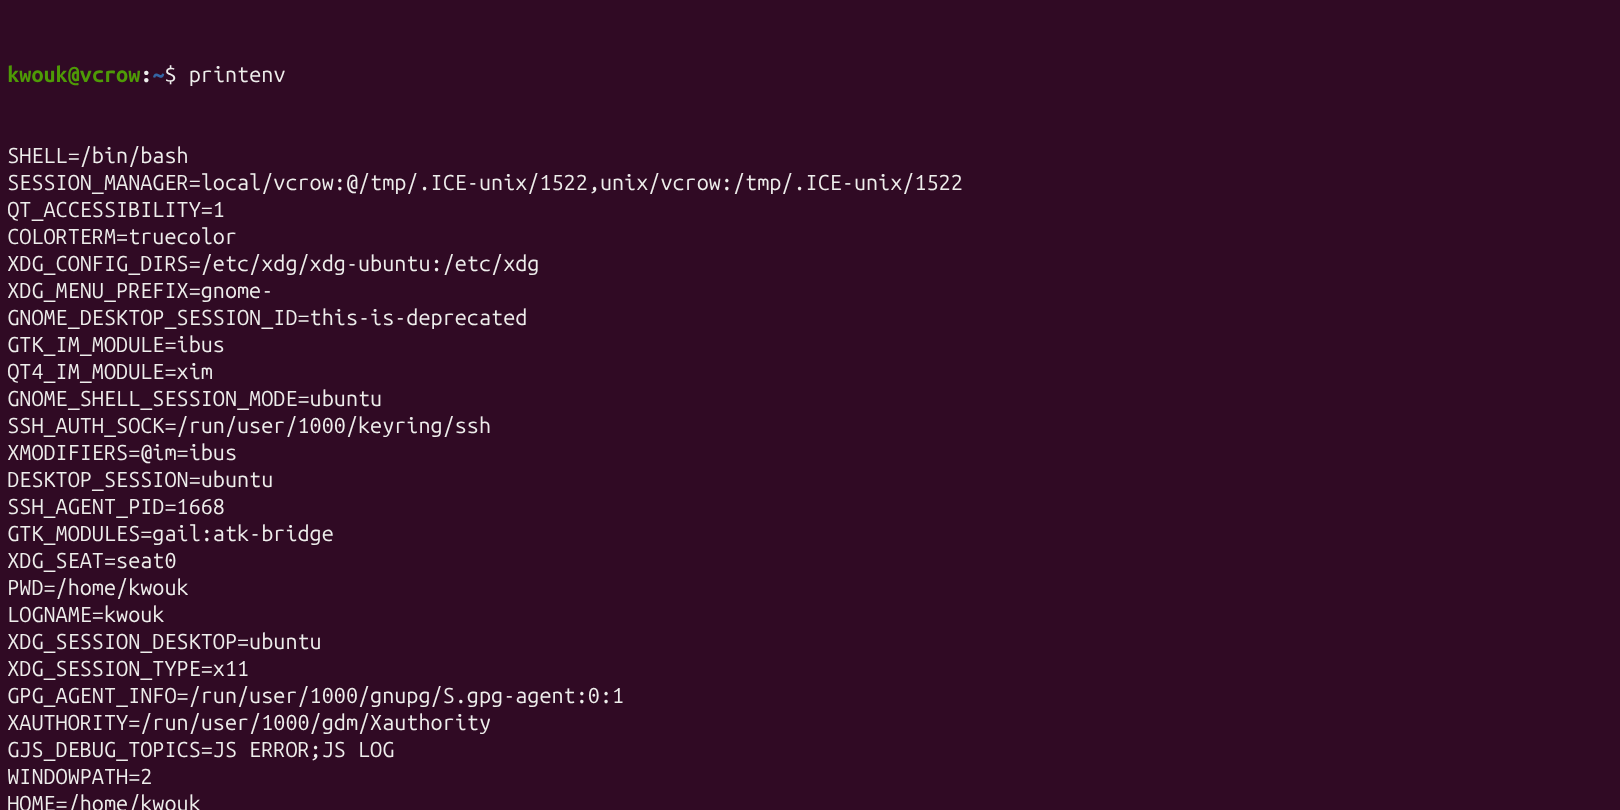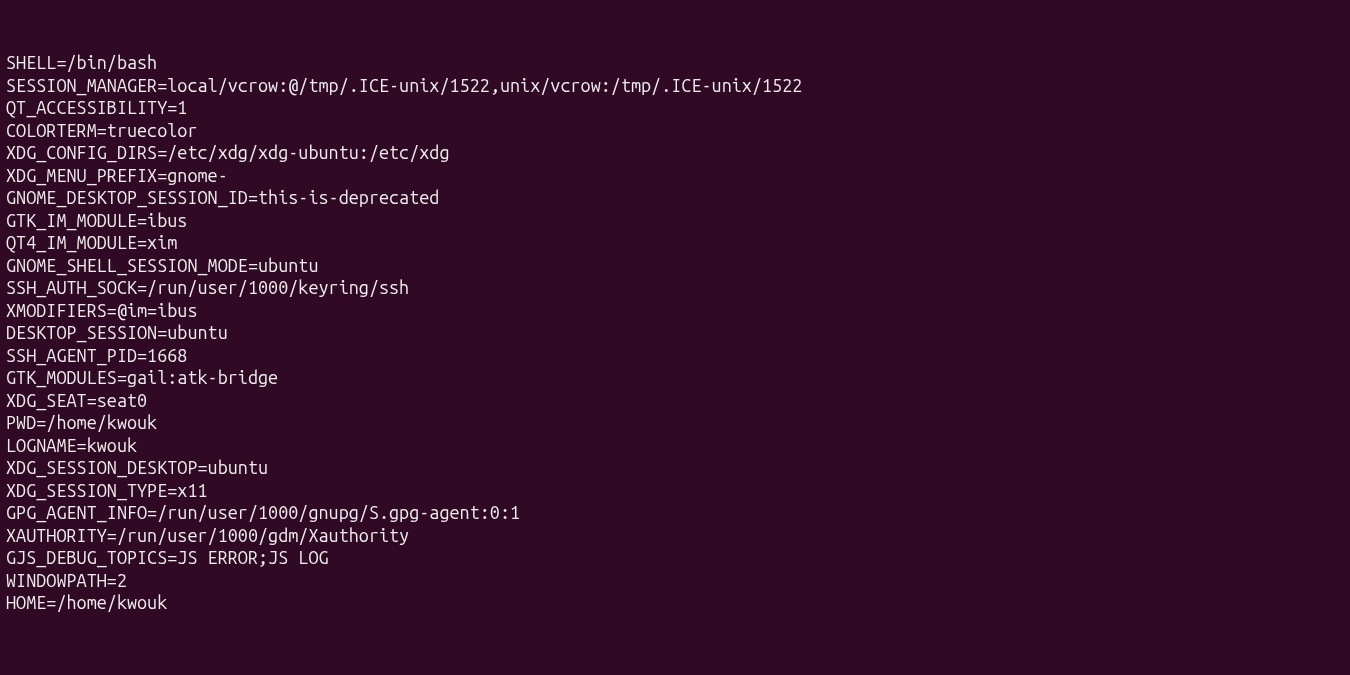--- a/index.html
+++ b/index.html
@@ -24,14 +24,15 @@
   .prompt-colon{ color: #eeeeec; font-weight: bold; }
   .prompt-path { color: #3465a4; font-weight: bold; }
   .prompt-dollar{ color: #eeeeec; }
   .cmd { color: #eeeeec; }
   .line { display: block; }
 </style>
 </head>
 <body>
 
 <div class="terminal">
+  <span class="line"><span class="prompt-user">kwouk</span><span class="prompt-at">@</span><span class="prompt-host">vcrow</span><span class="prompt-colon">:</span><span class="prompt-path">~</span><span class="prompt-dollar">$ </span><span class="cmd">printenv</span></span>
   <div id="env-output"><span class="line">SHELL=/bin/bash</span><span class="line">SESSION_MANAGER=local/vcrow:@/tmp/.ICE-unix/1522,unix/vcrow:/tmp/.ICE-unix/1522</span><span class="line">QT_ACCESSIBILITY=1</span><span class="line">COLORTERM=truecolor</span><span class="line">XDG_CONFIG_DIRS=/etc/xdg/xdg-ubuntu:/etc/xdg</span><span class="line">XDG_MENU_PREFIX=gnome-</span><span class="line">GNOME_DESKTOP_SESSION_ID=this-is-deprecated</span><span class="line">GTK_IM_MODULE=ibus</span><span class="line">QT4_IM_MODULE=xim</span><span class="line">GNOME_SHELL_SESSION_MODE=ubuntu</span><span class="line">SSH_AUTH_SOCK=/run/user/1000/keyring/ssh</span><span class="line">XMODIFIERS=@im=ibus</span><span class="line">DESKTOP_SESSION=ubuntu</span><span class="line">SSH_AGENT_PID=1668</span><span class="line">GTK_MODULES=gail:atk-bridge</span><span class="line">XDG_SEAT=seat0</span><span class="line">PWD=/home/kwouk</span><span class="line">LOGNAME=kwouk</span><span class="line">XDG_SESSION_DESKTOP=ubuntu</span><span class="line">XDG_SESSION_TYPE=x11</span><span class="line">GPG_AGENT_INFO=/run/user/1000/gnupg/S.gpg-agent:0:1</span><span class="line">XAUTHORITY=/run/user/1000/gdm/Xauthority</span><span class="line">GJS_DEBUG_TOPICS=JS ERROR;JS LOG</span><span class="line">WINDOWPATH=2</span><span class="line">HOME=/home/kwouk</span></div>
 </div>
 
 </body></html>

